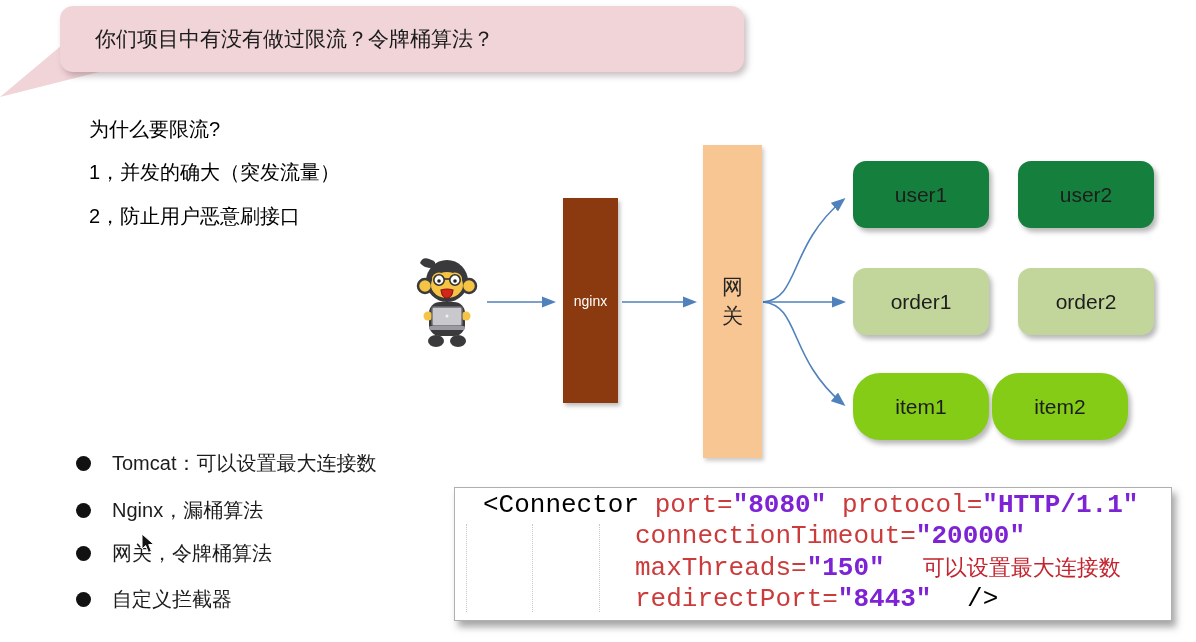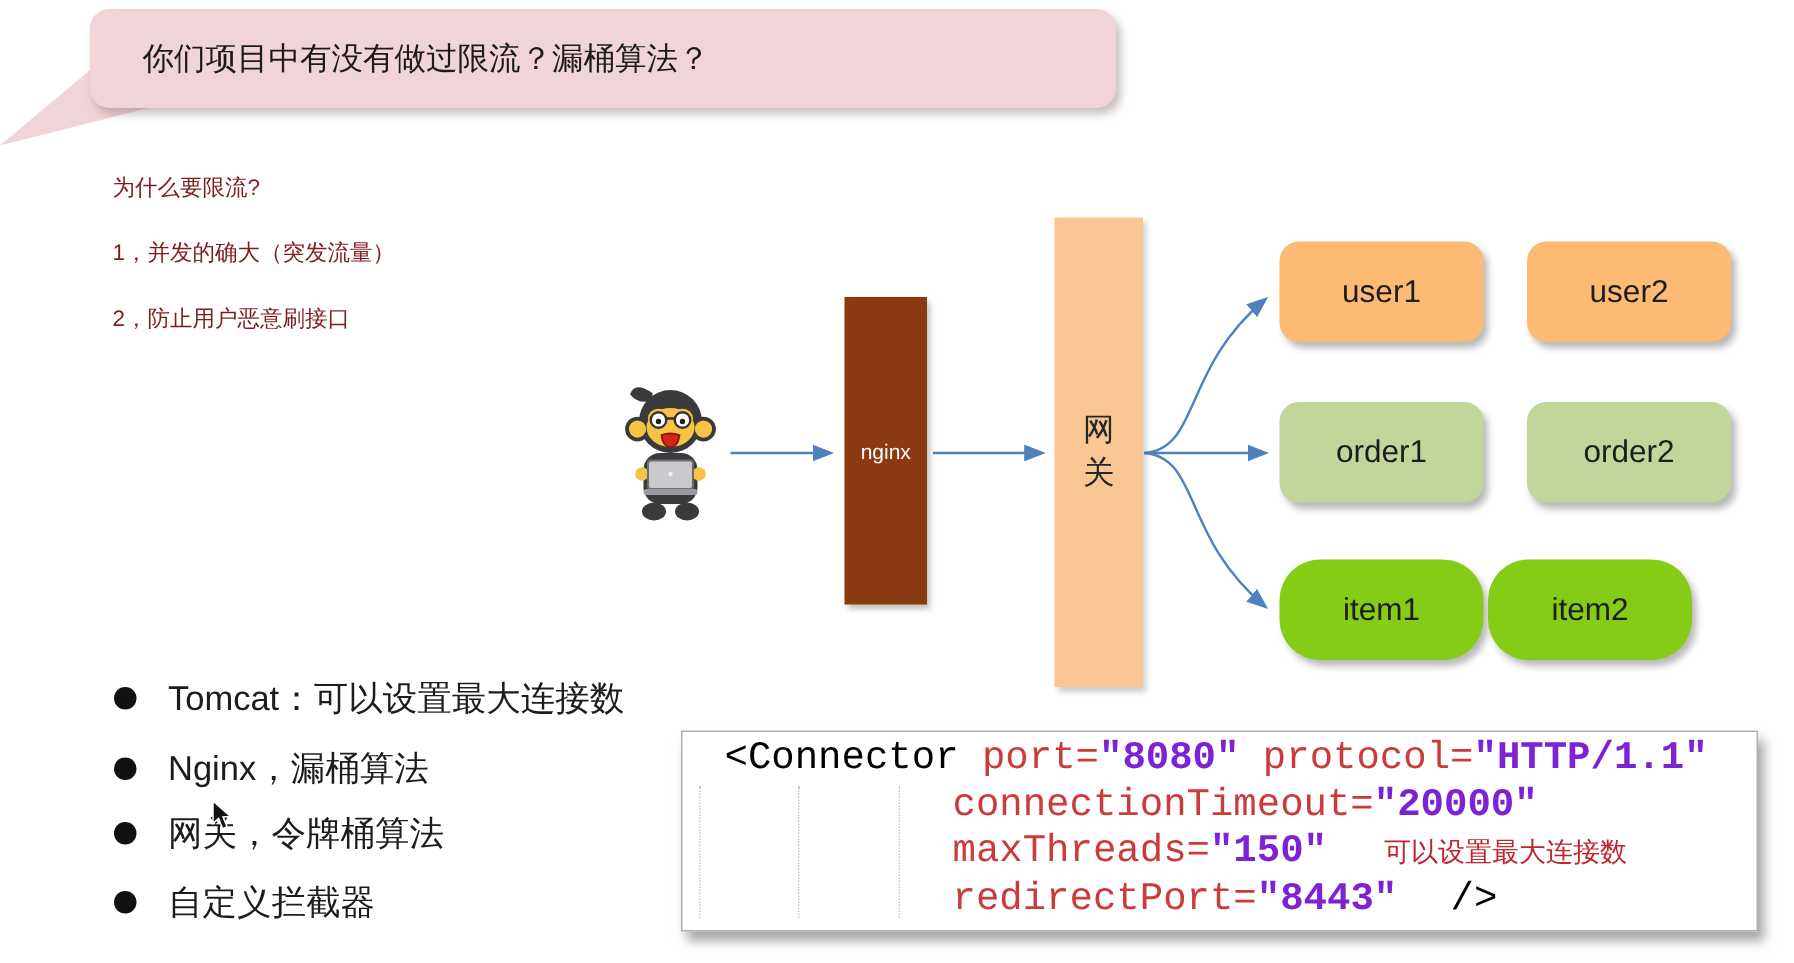--- a/index.html
+++ b/index.html
@@ -14,59 +14,59 @@
   
   .bubble {
     position:absolute; left:60px; top:6px; width:684px; height:66px;
     background:#f0d4d8; border-radius:13px; z-index:2;
     box-shadow:3px 4px 6px rgba(120,95,100,.40);
     display:flex; align-items:center; padding-left:35px; box-sizing:border-box;
     font-size:21px; color:#1b1b1b;
   }
 
   
-  .txt { position:absolute; left:75px; font-size:15px; color:#7f1d1d; z-index:2; }
-  .mrow { position:absolute; left:76px; display:flex; align-items:center; font-size:23px; z-index:2; }
+  .txt { position:absolute; left:89px; font-size:20px; color:#000000; z-index:2; }
+  .mrow { position:absolute; left:76px; display:flex; align-items:center; font-size:20px; z-index:2; }
   .dot { width:15px; height:15px; border-radius:50%; background:#111; margin-right:21px; flex:0 0 auto; }
 
   
   .node { position:absolute; z-index:2; display:flex; align-items:center; justify-content:center; }
   .nginx {
     left:563px; top:198px; width:55px; height:205px; background:#8a3a0e;
     color:#ffffff; font-size:14px; box-shadow:2px 3px 4px rgba(0,0,0,.25);
   }
   .gateway {
     left:703px; top:145px; width:59px; height:313px; background:#f8c693;
     color:#262626; font-size:21px; box-shadow:2px 3px 4px rgba(0,0,0,.2);
   }
   .gateway .vlabel { width:22px; text-align:center; word-break:break-all; line-height:1.35; }
   .svc {
     position:absolute; width:136px; height:67px; border-radius:13px; z-index:2;
     display:flex; align-items:center; justify-content:center; font-size:21px; color:#1d1d1d;
     box-shadow:3px 4px 5px rgba(0,0,0,.28);
   }
-  .svc.u { background:#fdba74; }
+  .svc.u { background:#15803d; }
   .svc.o { background:#c2d69b; }
   .svc.i { background:#84cc16;border-radius:27px; }
 
   
   .codebox {
     position:absolute; left:454px; top:487px; width:718px; height:134px; z-index:2;
     background:#ffffff; border:1px solid #b0b0b0; box-sizing:border-box;
     box-shadow:4px 6px 7px rgba(80,80,80,.5);
     font-family:"Liberation Mono","DejaVu Sans Mono",monospace; font-size:26px;
     padding:2px 0 0 8px;
   }
   .cl { line-height:31px; white-space:pre; }
   .cl.indent { padding-left:172px; }
   .ct { color:#000000;margin-left:20px; }
   .ca { color:#cc3b3b; }
   .cv { color:#7d22d4; font-weight:bold; }
   .cn {
-    color:#c2232e; font-family:"Liberation Sans",sans-serif; font-size:18px; margin-left:38px;
+    color:#c2232e; font-family:"Liberation Sans",sans-serif; font-size:22px; margin-left:38px;
   }
   .guide { position:absolute; top:36px; bottom:8px; border-left:1px dotted #c8c8c8; width:0; }
 
   .monkey { position:absolute; left:415px; top:254px; z-index:2; }
   .cursor { position:absolute; left:141px; top:533px; z-index:10; }
 </style>
 </head>
 <body>
 
 <div class="canvas">
@@ -79,21 +79,21 @@
     </defs>
     <polygon points="62,45 0,97 103,71" fill="#f0d4d8"></polygon>
     <path d="M487 302 L553 302" stroke="#4f81bd" stroke-width="1.6" fill="none" marker-end="url(#ah)"></path>
     <path d="M622 302 L694 302" stroke="#4f81bd" stroke-width="1.6" fill="none" marker-end="url(#ah)"></path>
     <path d="M763 302 C 800 299, 788 246, 843 200" stroke="#4f81bd" stroke-width="1.6" fill="none" marker-end="url(#ah)"></path>
     <path d="M763 302 L843 302" stroke="#4f81bd" stroke-width="1.6" fill="none" marker-end="url(#ah)"></path>
     <path d="M763 302 C 800 305, 788 358, 843 404" stroke="#4f81bd" stroke-width="1.6" fill="none" marker-end="url(#ah)"></path>
   </svg>
 
   <div class="bubble">
-    <span>你们项目中有没有做过限流？漏桶算法？</span>
+    <span>你们项目中有没有做过限流？令牌桶算法？</span>
   </div>
 
   <div class="txt" style="top:116px">为什么要限流?</div>
   <div class="txt" style="top:159px">1，并发的确大（突发流量）</div>
   <div class="txt" style="top:203px">2，防止用户恶意刷接口</div>
 
   <div class="mrow" style="top:450px">
     <span class="dot"></span>
     <span>Tomcat：可以设置最大连接数</span>
   </div>

